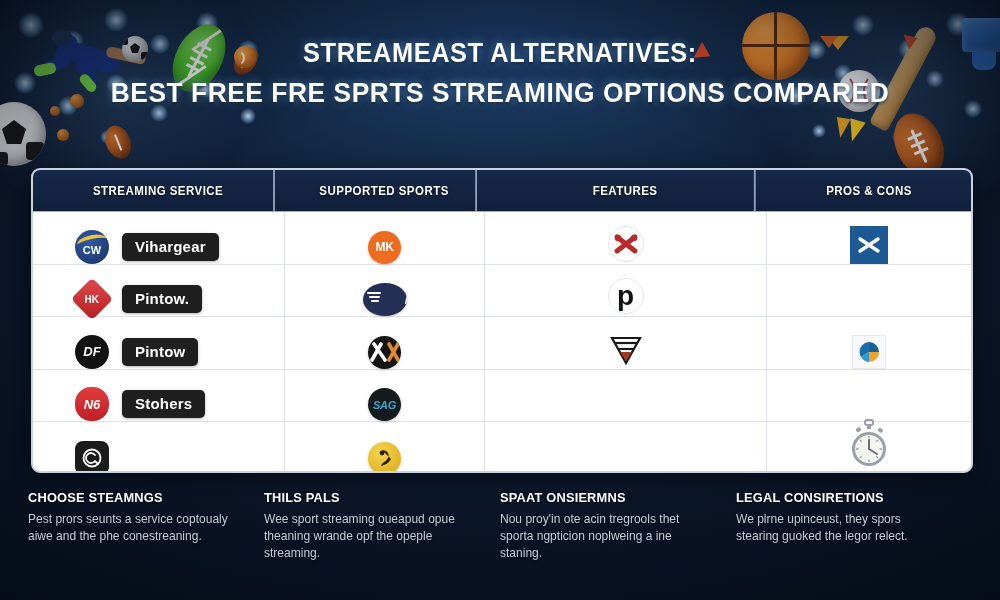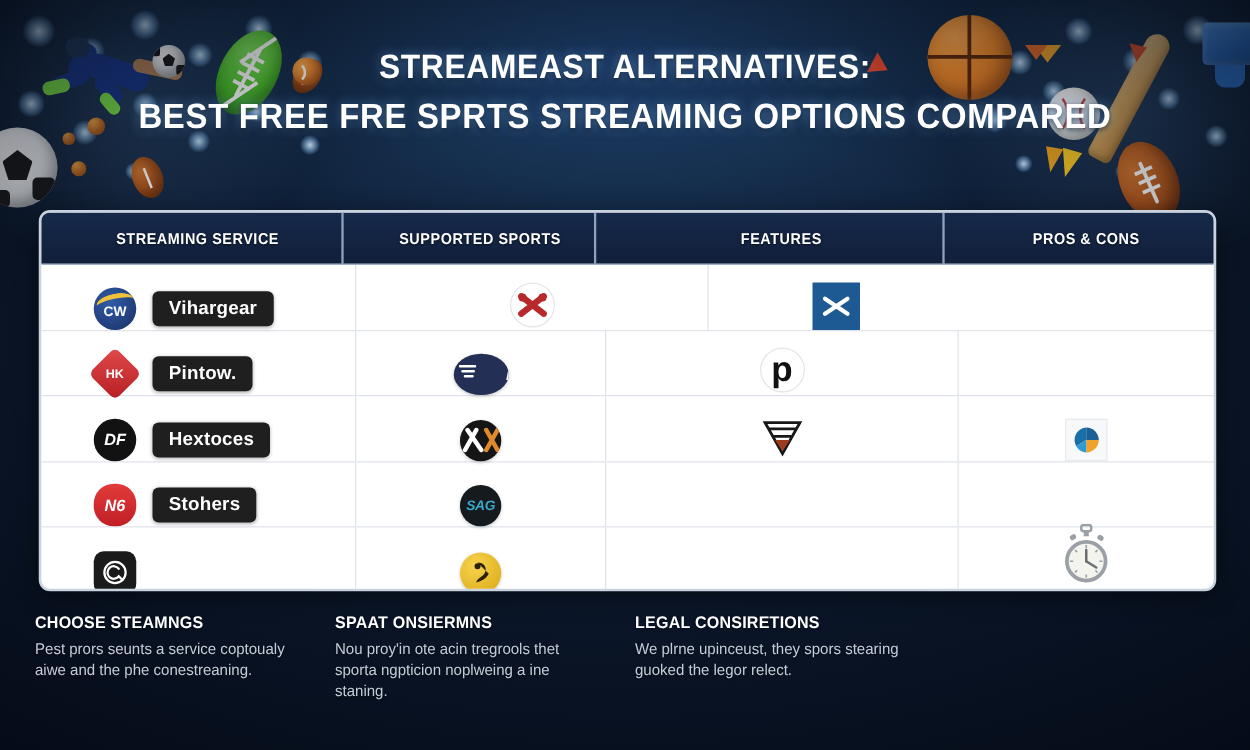--- a/index.html
+++ b/index.html
@@ -335,20 +335,25 @@
   <div class="trow">
     <div class="td c1">
       <div class="svc">
         <div class="logo round" style="background:radial-gradient(circle at 40% 35%,#2f5ca8,#1b2f63);">
           <div style="position:absolute;left:2px;top:5px;width:30px;height:14px;border-top:4px solid #f0c23a;border-radius:50%;transform:rotate(-12deg);"></div>
           <span style="position:relative;top:3px;font-size:11px;">CW</span>
         </div>
         <div class="name-chip">Vihargear</div>
       </div>
     </div>
+    <div class="td c2 center">
+      <div class="sbadge" style="background:#ef6c1f;color:#fff;">
+        <span>MK</span>
+      </div>
+    </div>
     <div class="td c3 center">
       <div class="fglyph">
         <div style="position:absolute;inset:2px;border:1px solid #e3e6ea;border-radius:50%;"></div>
         <svg width="40" height="40" viewBox="0 0 40 40" style="position:absolute;left:0;top:0;">
           <path d="M11 13 L29 27 M29 13 L11 27" stroke="#b8292b" stroke-width="5" stroke-linecap="round" fill="none"></path>
           <circle cx="12" cy="14" r="3.2" fill="#b8292b"></circle>
           <circle cx="28" cy="14" r="3.2" fill="#b8292b"></circle>
         </svg>
       </div>
     </div>
@@ -386,21 +391,21 @@
     </div>
     <div class="td c4 center"></div>
   </div>
 
   <div class="trow">
     <div class="td c1">
       <div class="svc">
         <div class="logo round" style="background:#121212;">
           <span style="font-style:italic;font-size:13px;">DF</span>
         </div>
-        <div class="name-chip">Hextoces</div>
+        <div class="name-chip">Pintow</div>
       </div>
     </div>
     <div class="td c2 center">
       <div class="sbadge" style="background:#151515;">
         <svg width="30" height="22" viewBox="0 0 30 22">
           <path d="M4 3 L15 19 M11 3 L2 19" stroke="#ffffff" stroke-width="3.6" stroke-linecap="round"></path>
           <path d="M19 3 L28 19 M28 3 L19 19" stroke="#e08a2a" stroke-width="3.6" stroke-linecap="round"></path>
         </svg>
       </div>
     </div>
@@ -489,20 +494,24 @@
     </div>
   </div>
 </div>
 
 <div id="footer">
   <div class="fcol">
     <div class="fhead">CHOOSE STEAMNGS</div>
     <div class="fbody">Pest prors seunts a service coptoualy aiwe and the phe conestreaning.</div>
   </div>
   <div class="fcol">
+    <div class="fhead">THILS PALS</div>
+    <div class="fbody">Wee sport streaming oueapud opue theaning wrande opf the opeple streaming.</div>
+  </div>
+  <div class="fcol">
     <div class="fhead">SPAAT ONSIERMNS</div>
     <div class="fbody">Nou proy'in ote acin tregrools thet sporta ngpticion noplweing a ine staning.</div>
   </div>
   <div class="fcol">
     <div class="fhead">LEGAL CONSIRETIONS</div>
     <div class="fbody">We plrne upinceust, they spors stearing guoked the legor relect.</div>
   </div>
 </div>
 
 </body></html>

